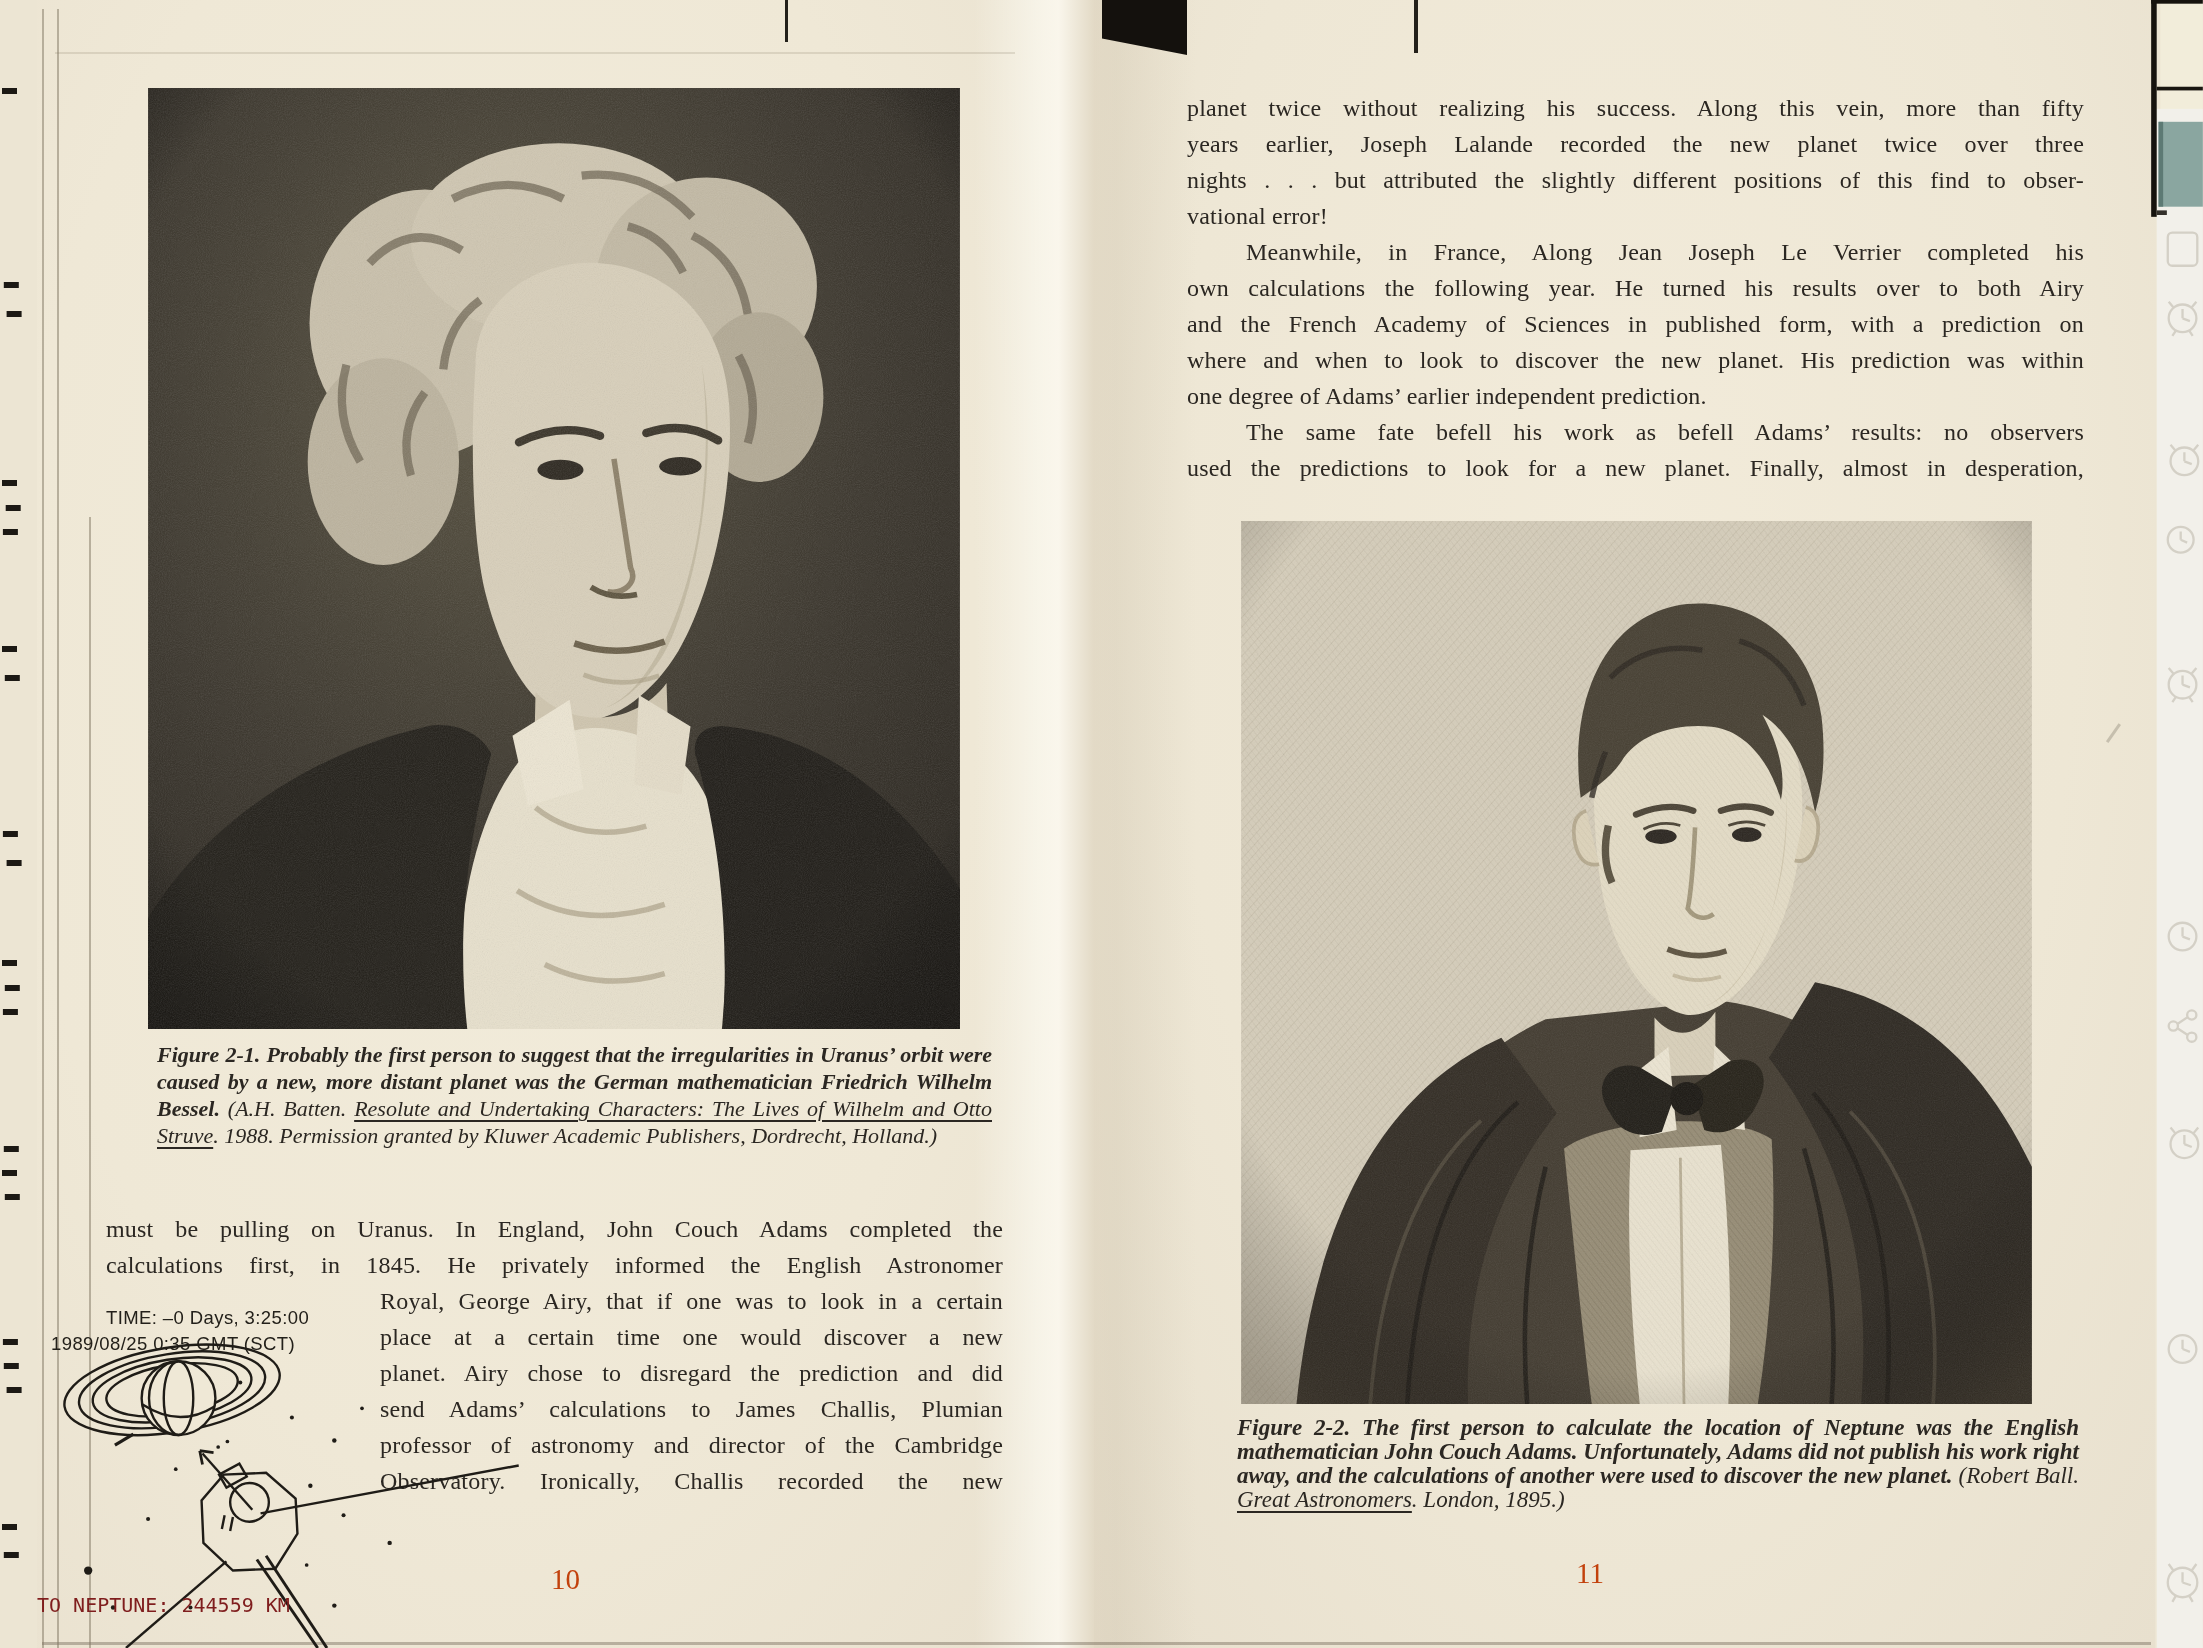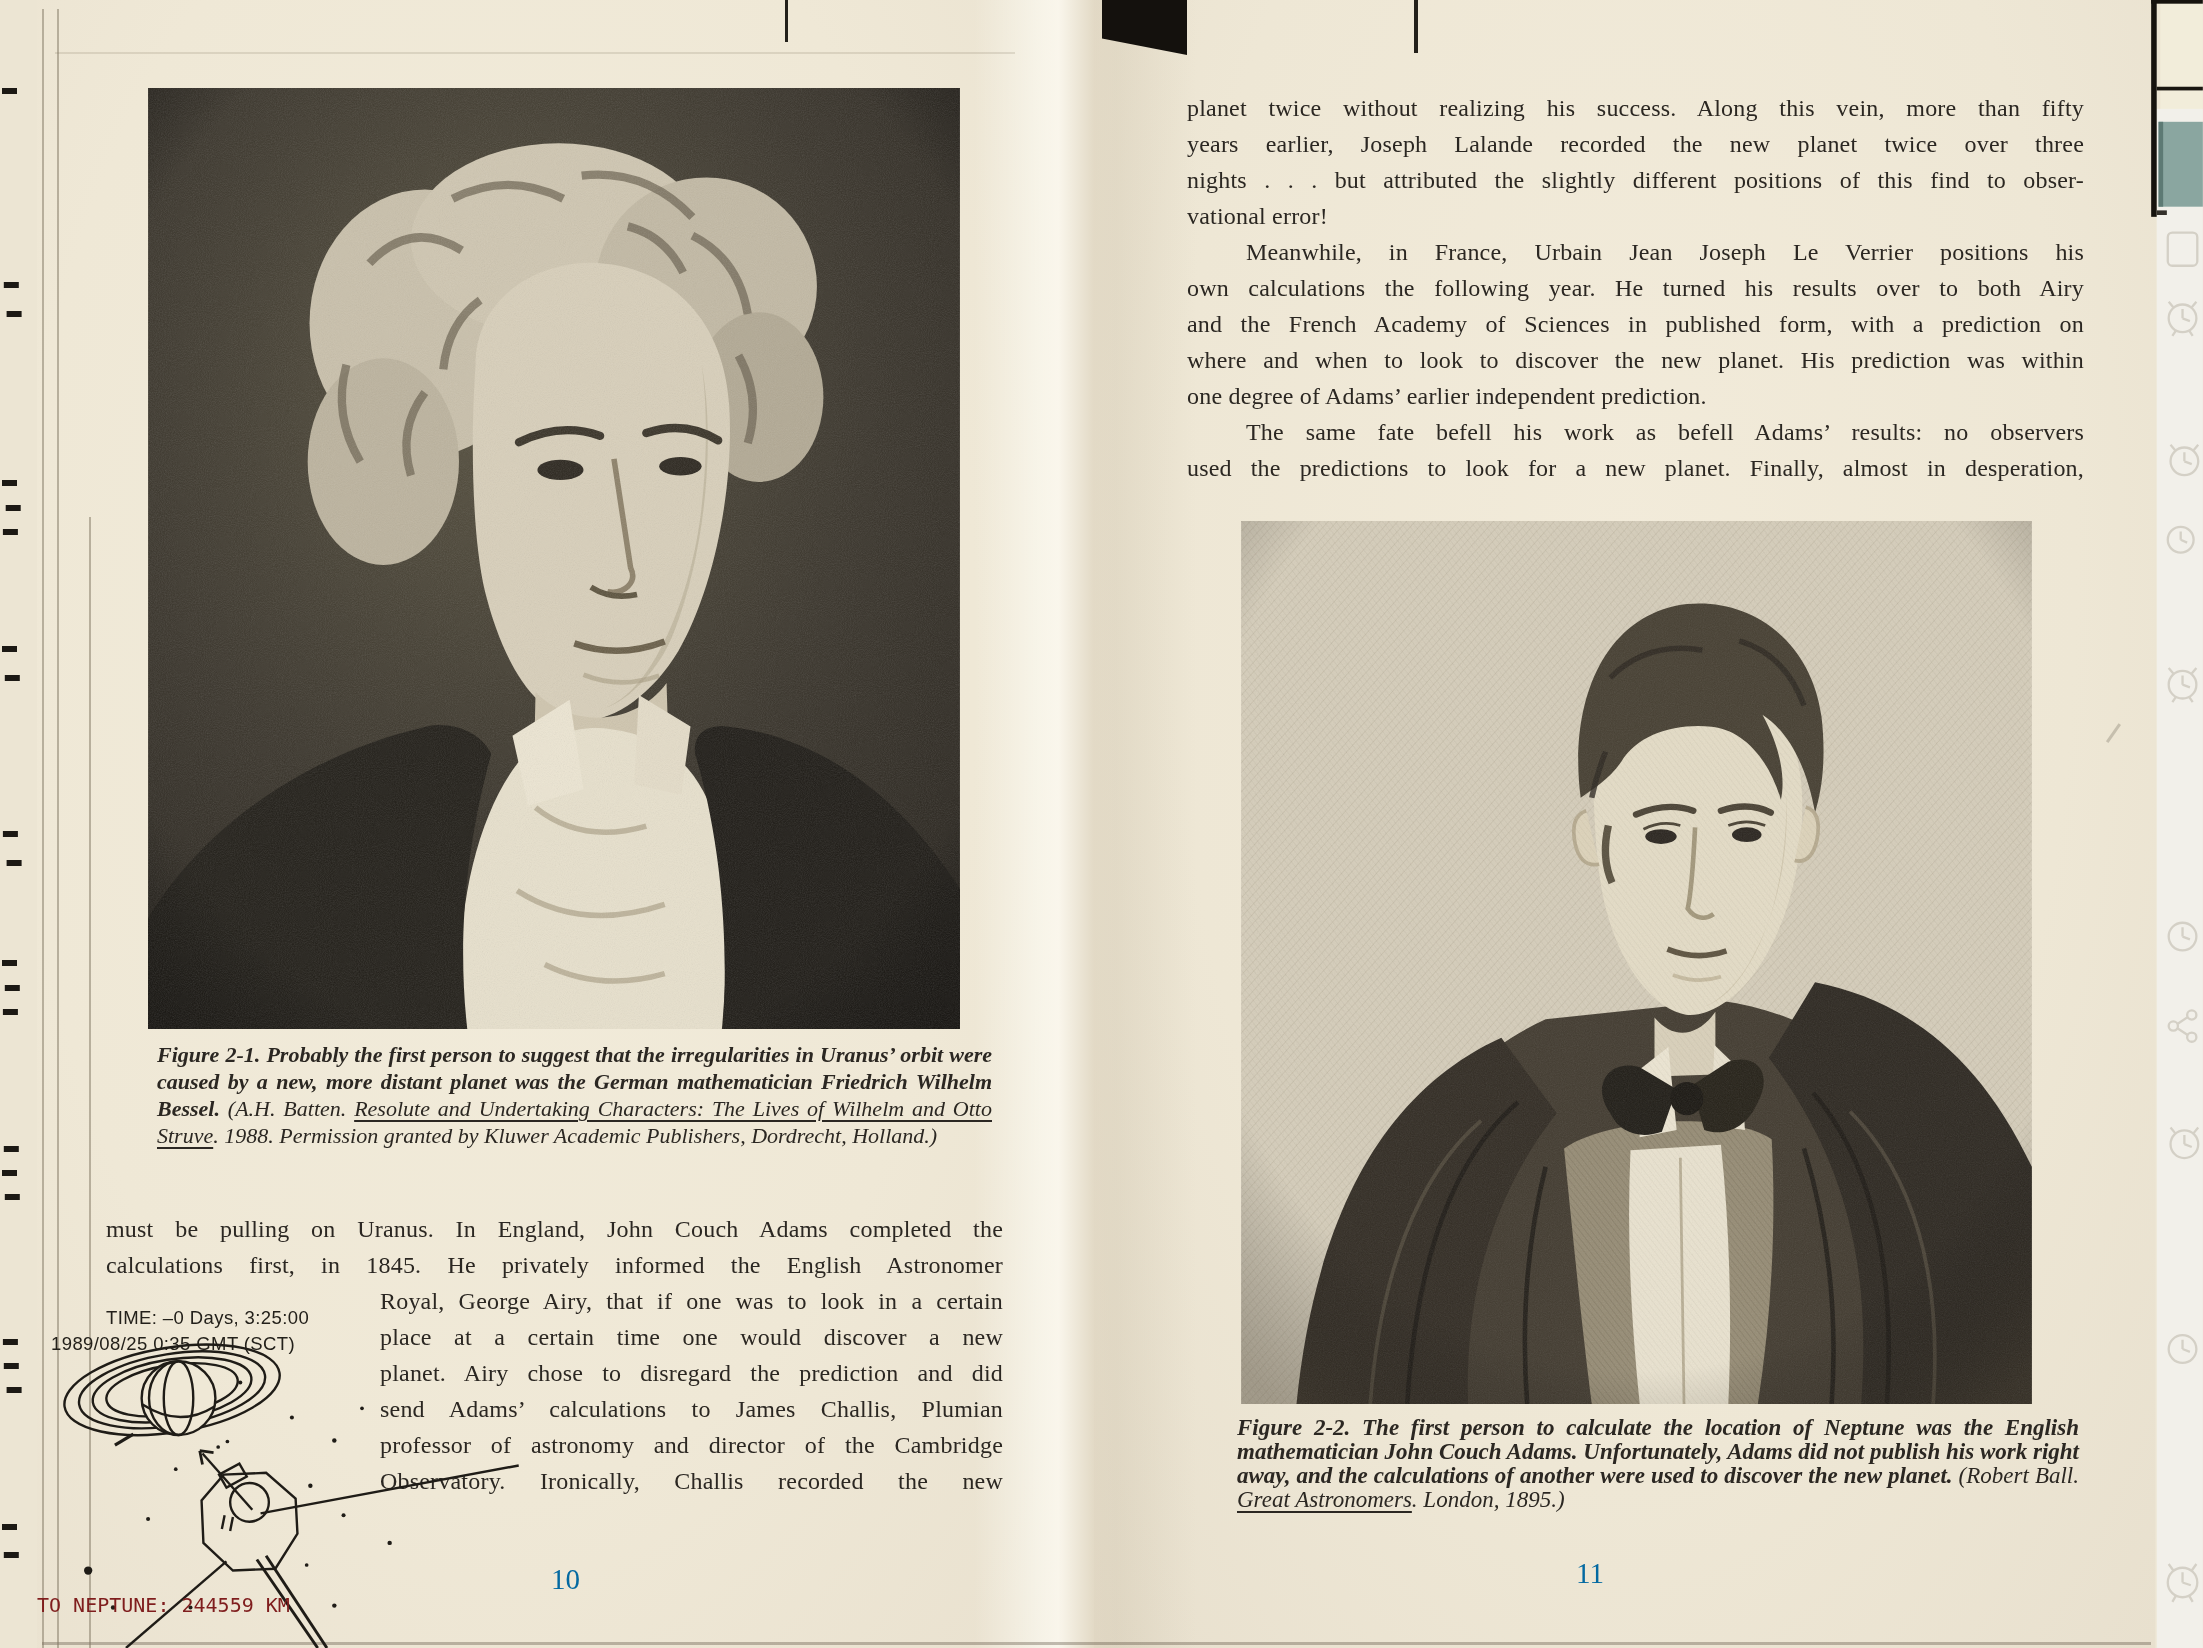--- a/index.html
+++ b/index.html
@@ -52,21 +52,21 @@
   .cap-bold{font-weight:bold;}
   .cap-cite .u{text-decoration:underline;text-underline-offset:3.7px;}
 
   
   .simtext{font-family:"Liberation Sans",sans-serif;font-size:18.5px;color:#23201a;letter-spacing:0.4px;text-align:center;}
   #sim-time-1{left:106px;top:1307px;}
   #sim-time-2{left:51px;top:1333px;}
   #sim-footer{left:37px;top:1593px;font-family:"DejaVu Sans Mono",monospace;
     font-size:20px;color:#7f1d1d;letter-spacing:0;}
 
-  .pagenum{font-size:29px;color:#0369a1;}
+  .pagenum{font-size:29px;color:#c2410c;}
   #pagenum-10{left:551px;top:1563px;}
   #pagenum-11{left:1576px;top:1557px;}
 
   
   #next-page-strip{left:2151px;top:0;width:52px;height:1648px;}
 </style>
 </head>
 <body>
 
 <div id="stage">
@@ -222,21 +222,21 @@
 
   <div class="abs" id="sim-footer">TO  NEPTUNE:      244559 KM</div>
 
   <div class="abs pagenum" id="pagenum-10">10</div>
 
   <div class="abs bodytext" id="body-right">
       <div class="tline just">planet twice without realizing his success.  Along this vein, more than fifty</div>
       <div class="tline just">years earlier, Joseph Lalande recorded the new planet twice over three</div>
       <div class="tline just">nights . . . but attributed the slightly different positions of this find to obser-</div>
       <div class="tline">vational error!</div>
-      <div class="tline just pind">Meanwhile, in France, Urbain Jean Joseph Le Verrier positions his</div>
+      <div class="tline just pind">Meanwhile, in France, Along Jean Joseph Le Verrier completed his</div>
       <div class="tline just">own calculations the following year.  He turned his results over to both Airy</div>
       <div class="tline just">and the French Academy of Sciences in published form, with a prediction on</div>
       <div class="tline just">where and when to look to discover the new planet.  His prediction was within</div>
       <div class="tline">one degree of Adams’ earlier independent prediction.</div>
       <div class="tline just pind">The same fate befell his work as befell Adams’ results: no observers</div>
       <div class="tline just">used the predictions to look for a new planet. Finally, almost in desperation,</div>
     </div>
 
   <svg class="abs" style="left:1241px;top:521px" width="791" height="883" viewBox="0 0 857 957" role="img">
     <defs>

